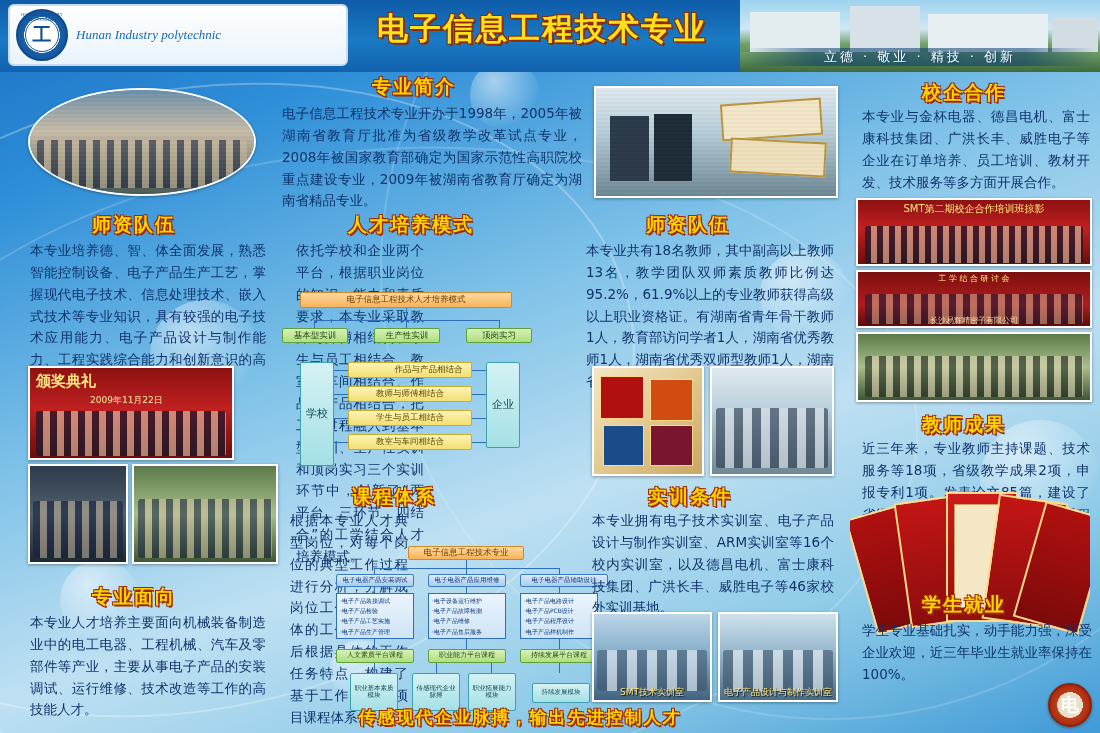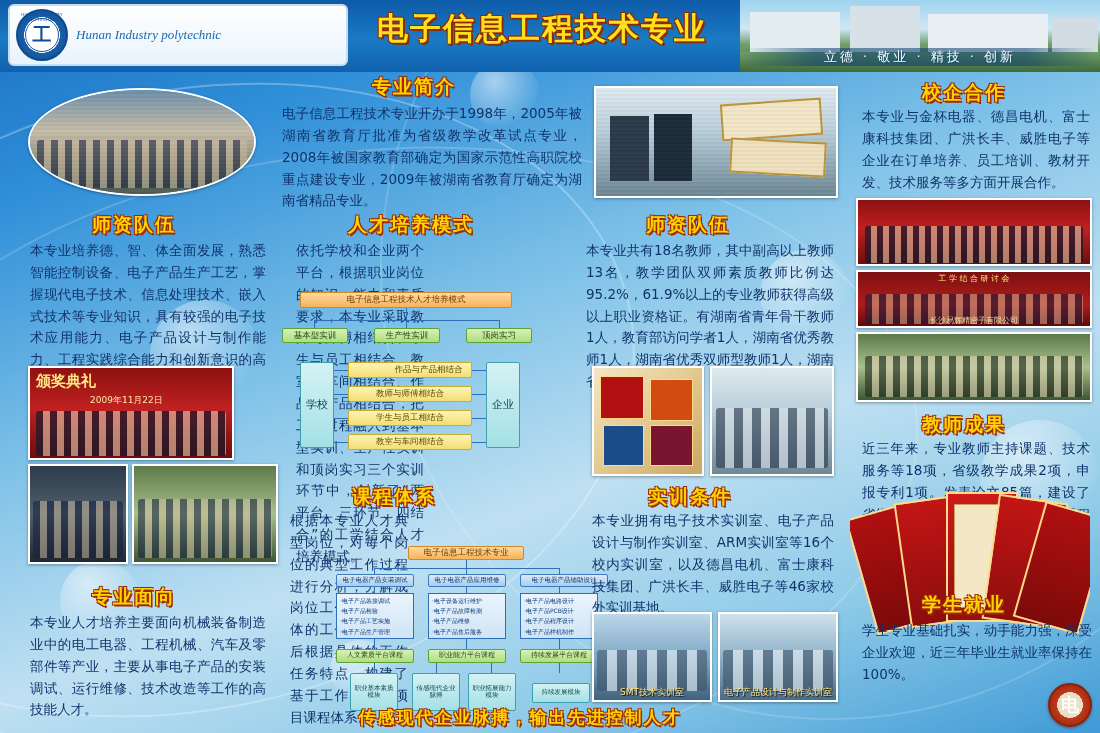--- a/index.html
+++ b/index.html
@@ -168,20 +168,21 @@
   <div style="position:absolute; left:6%; top:26%; width:16%; height:60%; background:#2b3a4a;"></div>
   <div style="position:absolute; left:24%; top:24%; width:16%; height:62%; background:#1d2b38;"></div>
   <div class="noise"></div>
 </div>
 
 <div class="sec-title" style="left:922px; top:80px;">校企合作</div>
 <div class="body-text" style="left:862px; top:106px; width:228px;">本专业与金杯电器、德昌电机、富士康科技集团、广洪长丰、威胜电子等企业在订单培养、员工培训、教材开发、技术服务等多方面开展合作。</div>
 
 <div class="photo" style="left:856px; top:198px; width:236px; height:68px;">
   <div class="f-red" style="position:absolute; inset:0;"></div>
+  <div style="position:absolute; left:0; top:2px; width:100%; text-align:center; font-size:10px; color:#ffe680;">SMT第二期校企合作培训班掠影</div>
   <div class="figrow" style="bottom:2%; height:58%; background:repeating-linear-gradient(90deg, rgba(20,25,45,.7) 0 6px, rgba(220,200,170,.6) 6px 12px);"></div>
 </div>
 <div class="photo" style="left:856px; top:270px; width:236px; height:58px;">
   <div class="f-red" style="position:absolute; inset:0; background:linear-gradient(180deg,#7d1010,#b01c1c 60%,#5d0b0b);"></div>
   <div style="position:absolute; left:0; top:1px; width:100%; text-align:center; font-size:8px; color:#ffe680;">工 学 结 合 研 讨 会</div>
   <div class="figrow" style="bottom:3%; height:56%;"></div>
   <div style="position:absolute; left:0; bottom:0; width:100%; text-align:center; font-size:8px; color:#ffd9a0;">长沙易辉精密子有限公司</div>
 </div>
 <div class="photo" style="left:856px; top:332px; width:236px; height:70px;">
   <div class="f-green" style="position:absolute; inset:0;"></div>
@@ -198,21 +199,21 @@
   <div class="node n-orange" style="left:4px; top:0; width:212px; height:16px;">电子信息工程技术人才培养模式</div>
   <div class="line" style="left:110px; top:16px; width:1px; height:12px;"></div>
   <div class="line" style="left:18px; top:28px; width:186px; height:1px;"></div>
   <div class="line" style="left:18px; top:28px; width:1px; height:8px;"></div>
   <div class="line" style="left:110px; top:28px; width:1px; height:8px;"></div>
   <div class="line" style="left:203px; top:28px; width:1px; height:8px;"></div>
   <div class="node n-green" style="left:-14px; top:36px; width:66px; height:15px;">基本型实训</div>
   <div class="node n-green" style="left:78px; top:36px; width:66px; height:15px;">生产性实训</div>
   <div class="node n-green" style="left:170px; top:36px; width:66px; height:15px;">顶岗实习</div>
 
-  <div class="node n-cyan" style="left:4px; top:70px; width:34px; height:86px; font-size:11px;">学校</div>
+  <div class="node n-cyan" style="left:4px; top:70px; width:34px; height:104px; font-size:11px;">学校</div>
   <div class="node n-cyan" style="left:190px; top:70px; width:34px; height:86px; font-size:11px;">企业</div>
 
   <div class="node n-yellow" style="left:52px; top:70px; width:124px; height:16px;padding-left:38px;">作品与产品相结合</div>
   <div class="node n-yellow" style="left:52px; top:94px; width:124px; height:16px;">教师与师傅相结合</div>
   <div class="node n-yellow" style="left:52px; top:118px; width:124px; height:16px;">学生与员工相结合</div>
   <div class="node n-yellow" style="left:52px; top:142px; width:124px; height:16px;">教室与车间相结合</div>
 
   <div class="line" style="left:38px; top:78px; width:14px; height:1px;"></div>
   <div class="line" style="left:38px; top:102px; width:14px; height:1px;"></div>
   <div class="line" style="left:38px; top:126px; width:14px; height:1px;"></div>

